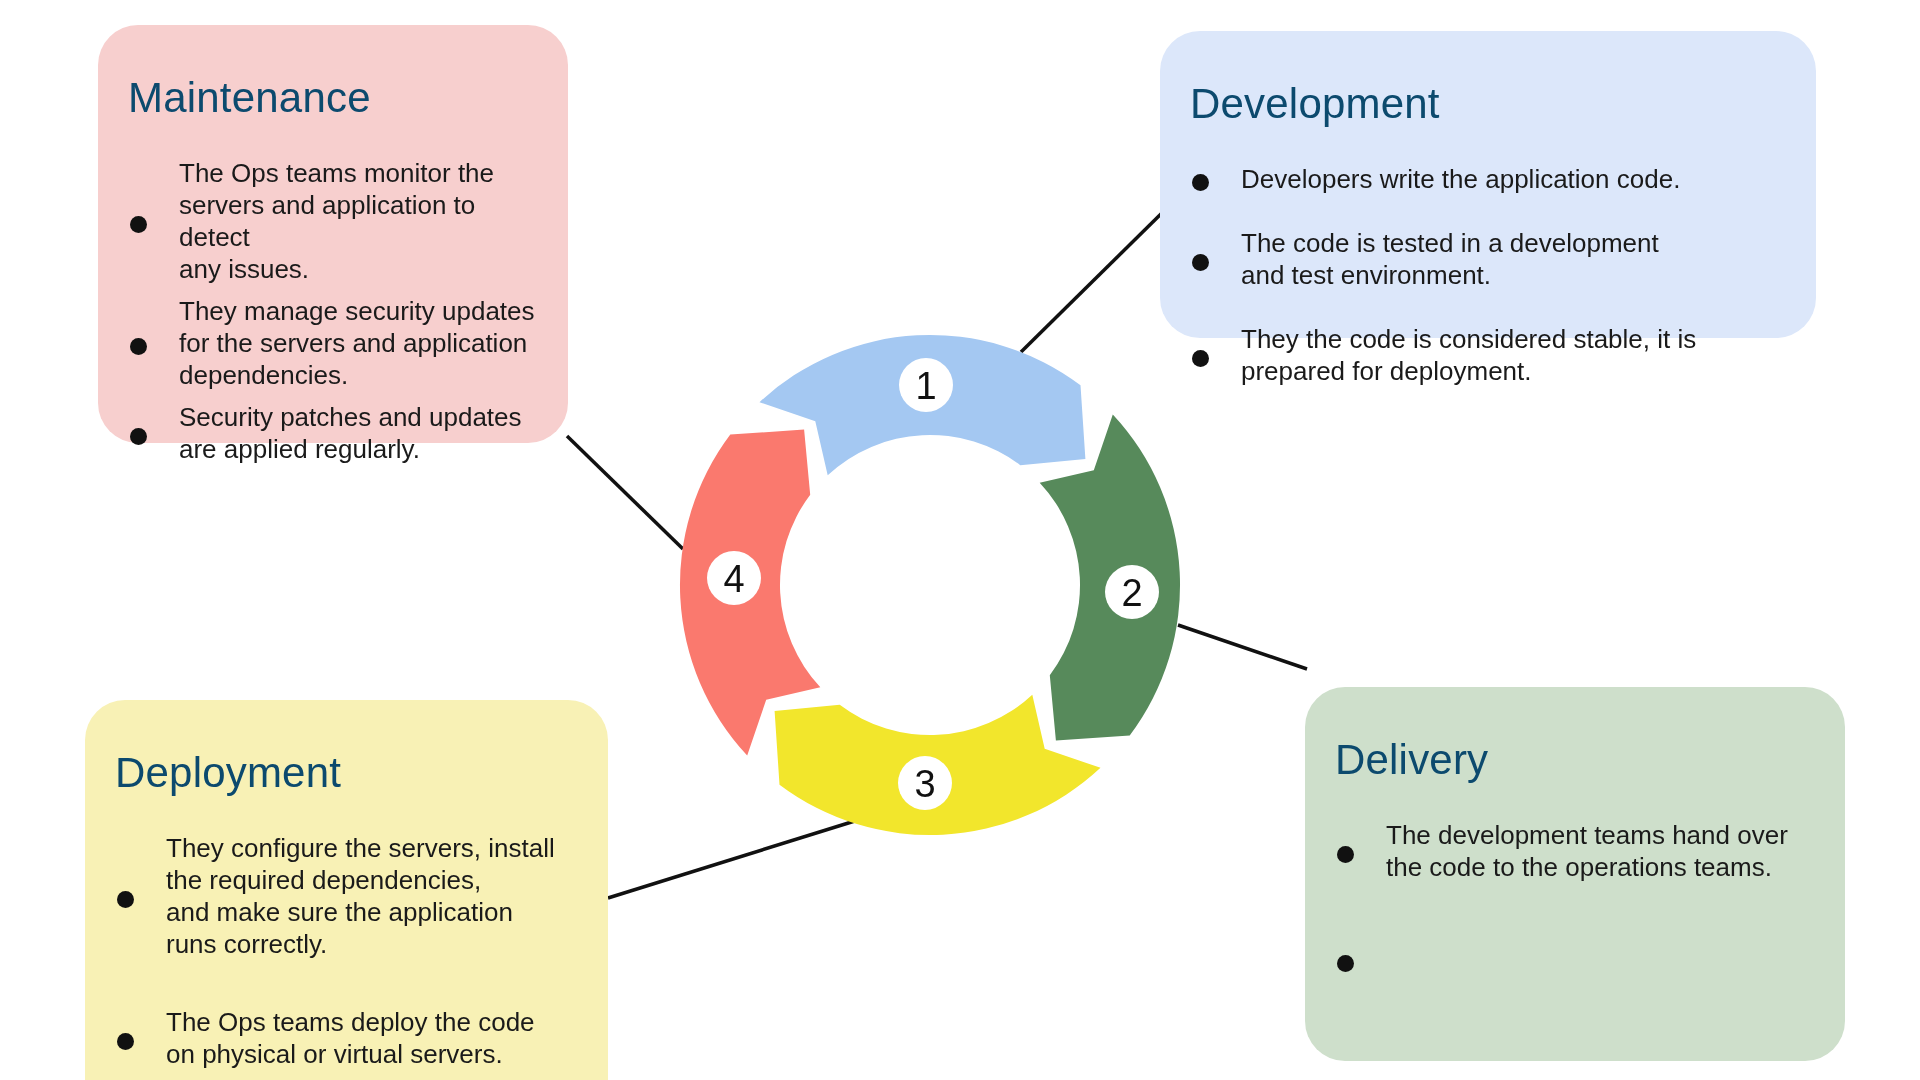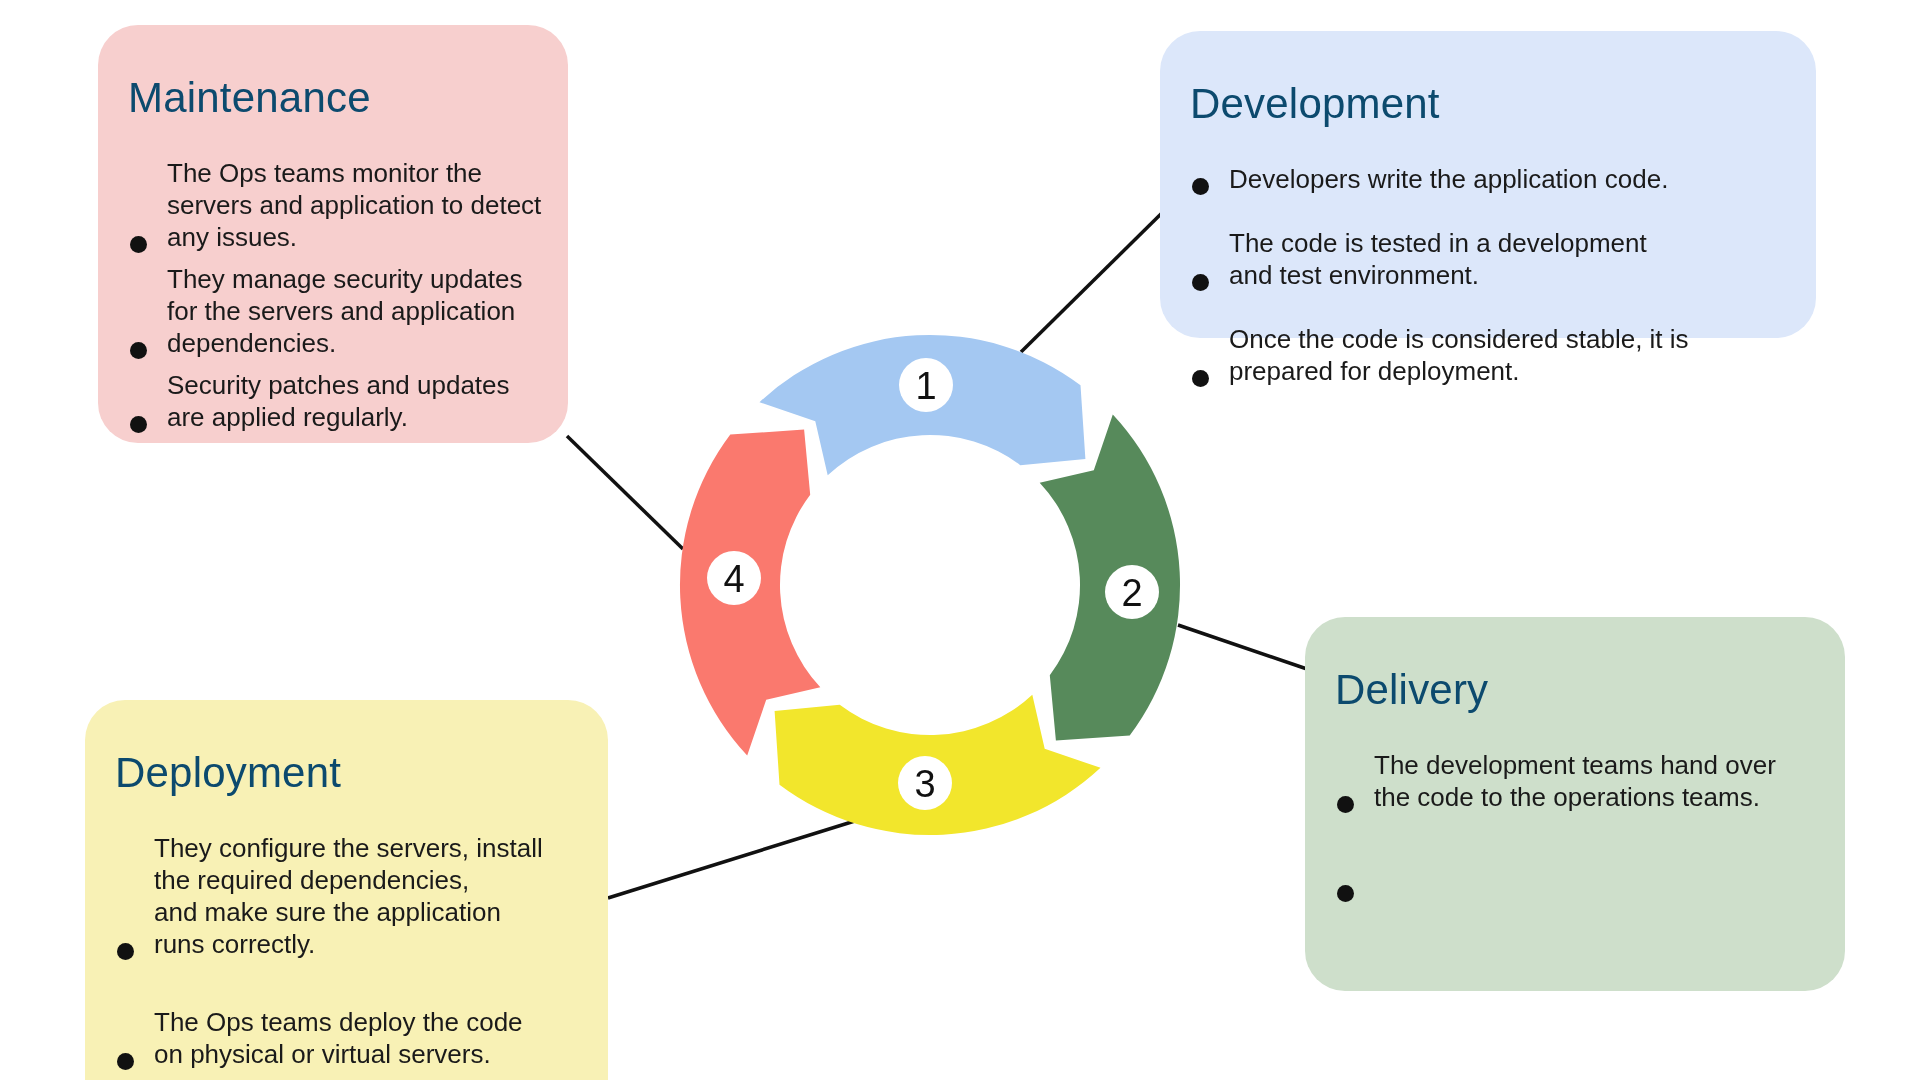--- a/index.html
+++ b/index.html
@@ -14,35 +14,35 @@
 
   .box {
     position: absolute;
     border-radius: 40px;
     box-sizing: border-box;
     padding: 14px 24px 14px 30px;
   }
   .box-maintenance { left: 98px;  top: 25px;  width: 470px; height: 418px; }
   .box-development { left: 1160px; top: 31px;  width: 656px; height: 307px; }
   .box-deployment  { left: 85px;  top: 700px; width: 523px; height: 443px; }
-  .box-delivery    { left: 1305px; top: 617px; width: 540px; height: 374px; }
+  .box-delivery    { left: 1305px; top: 687px; width: 540px; height: 374px; }
 
   .box-title {
     font-size: 42px;
     font-weight: 500;
     line-height: 48px;
     letter-spacing: 0.2px;
     color: #0c4a6e;
   }
   .bullets {
     list-style: none;
     margin: 0; padding: 0;
     display: flex; flex-direction: column;
   }
-  .bullets li { display: flex; align-items: flex-end; }
+  .bullets li { display: flex; align-items: center; gap: 12px; }
   .dot {
     flex: 0 0 auto;
     width: 17px; height: 17px;
     margin: 8px 20px 0 2px;
     border-radius: 50%;
     background: #111111;
   }
   .btext {
     white-space: pre-line;
     font-size: 26px;
@@ -125,21 +125,21 @@
         <span class="dot"></span>
         <span class="btext">Developers write the application code.</span>
       </li>
       <li>
         <span class="dot"></span>
         <span class="btext">The code is tested in a development
 and test environment.</span>
       </li>
       <li>
         <span class="dot"></span>
-        <span class="btext">Once the code is considered stable, it is
+        <span class="btext">They the code is considered stable, it is
 prepared for deployment.</span>
       </li>
     </ul>
   </section>
 
   <section class="box box-deployment" style="background: rgb(248, 241, 181);">
     <h2 class="box-title">Deployment</h2>
     <ul class="bullets">
       <li>
         <span class="dot"></span>

